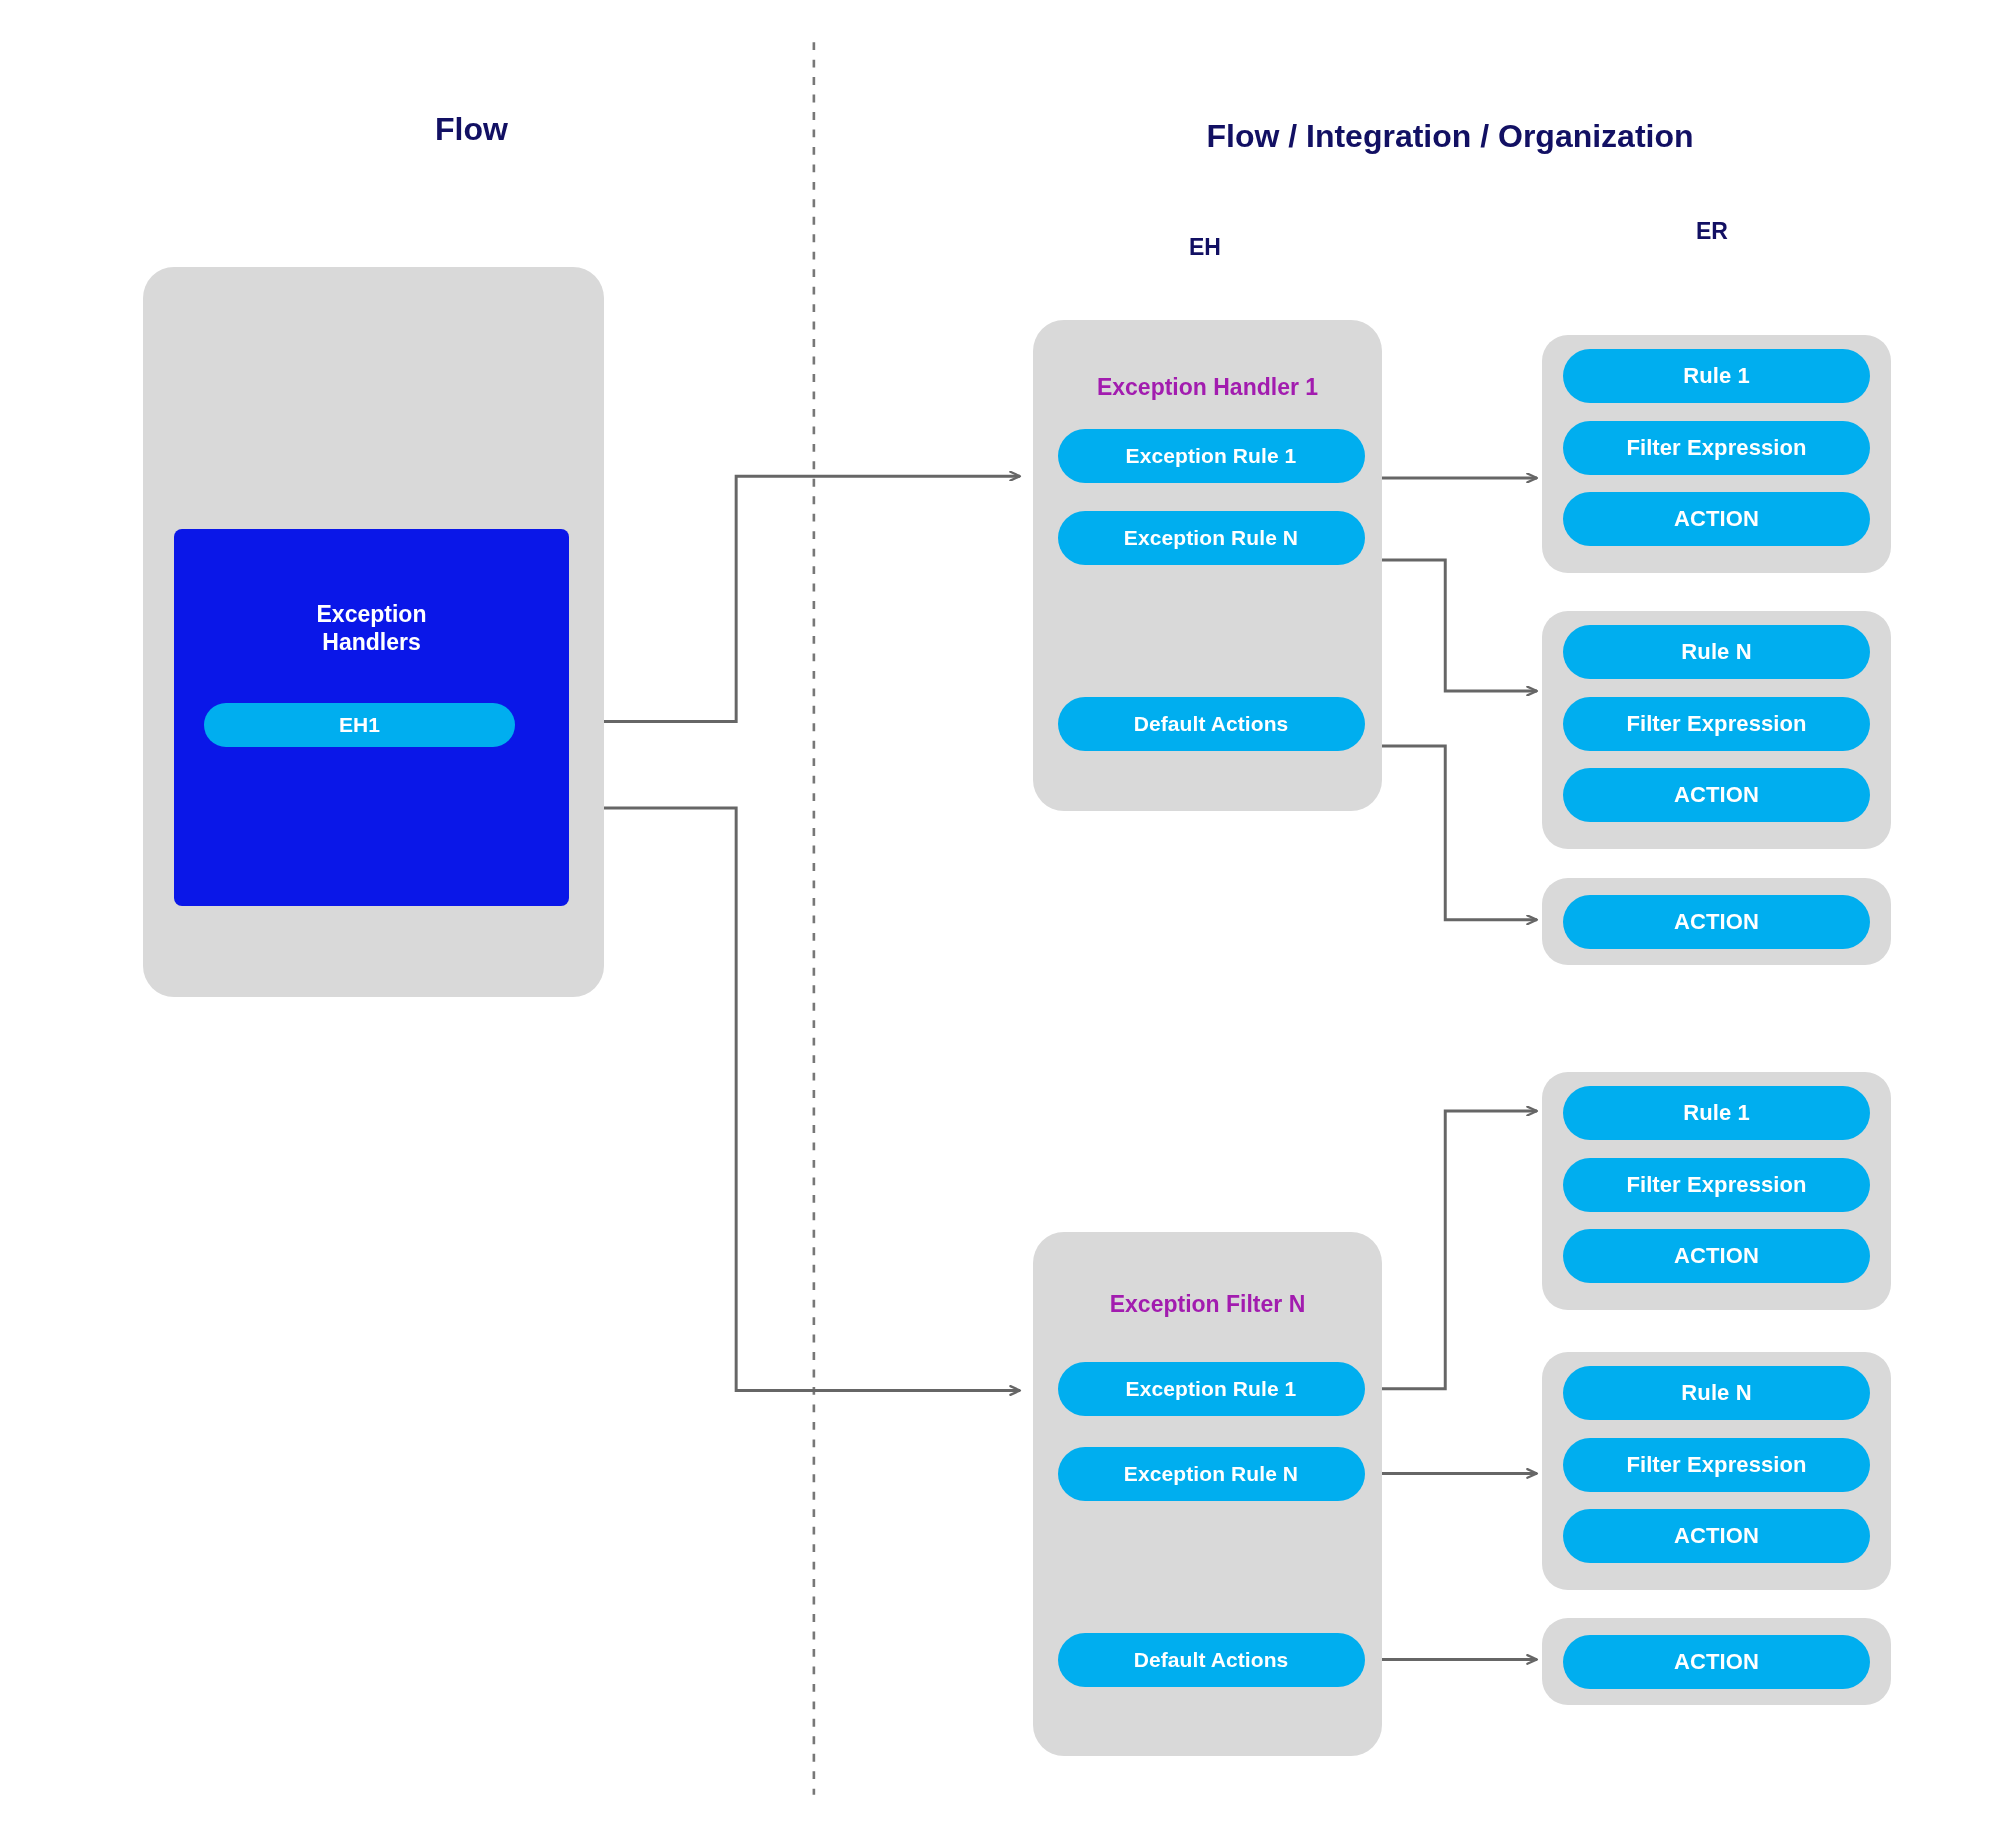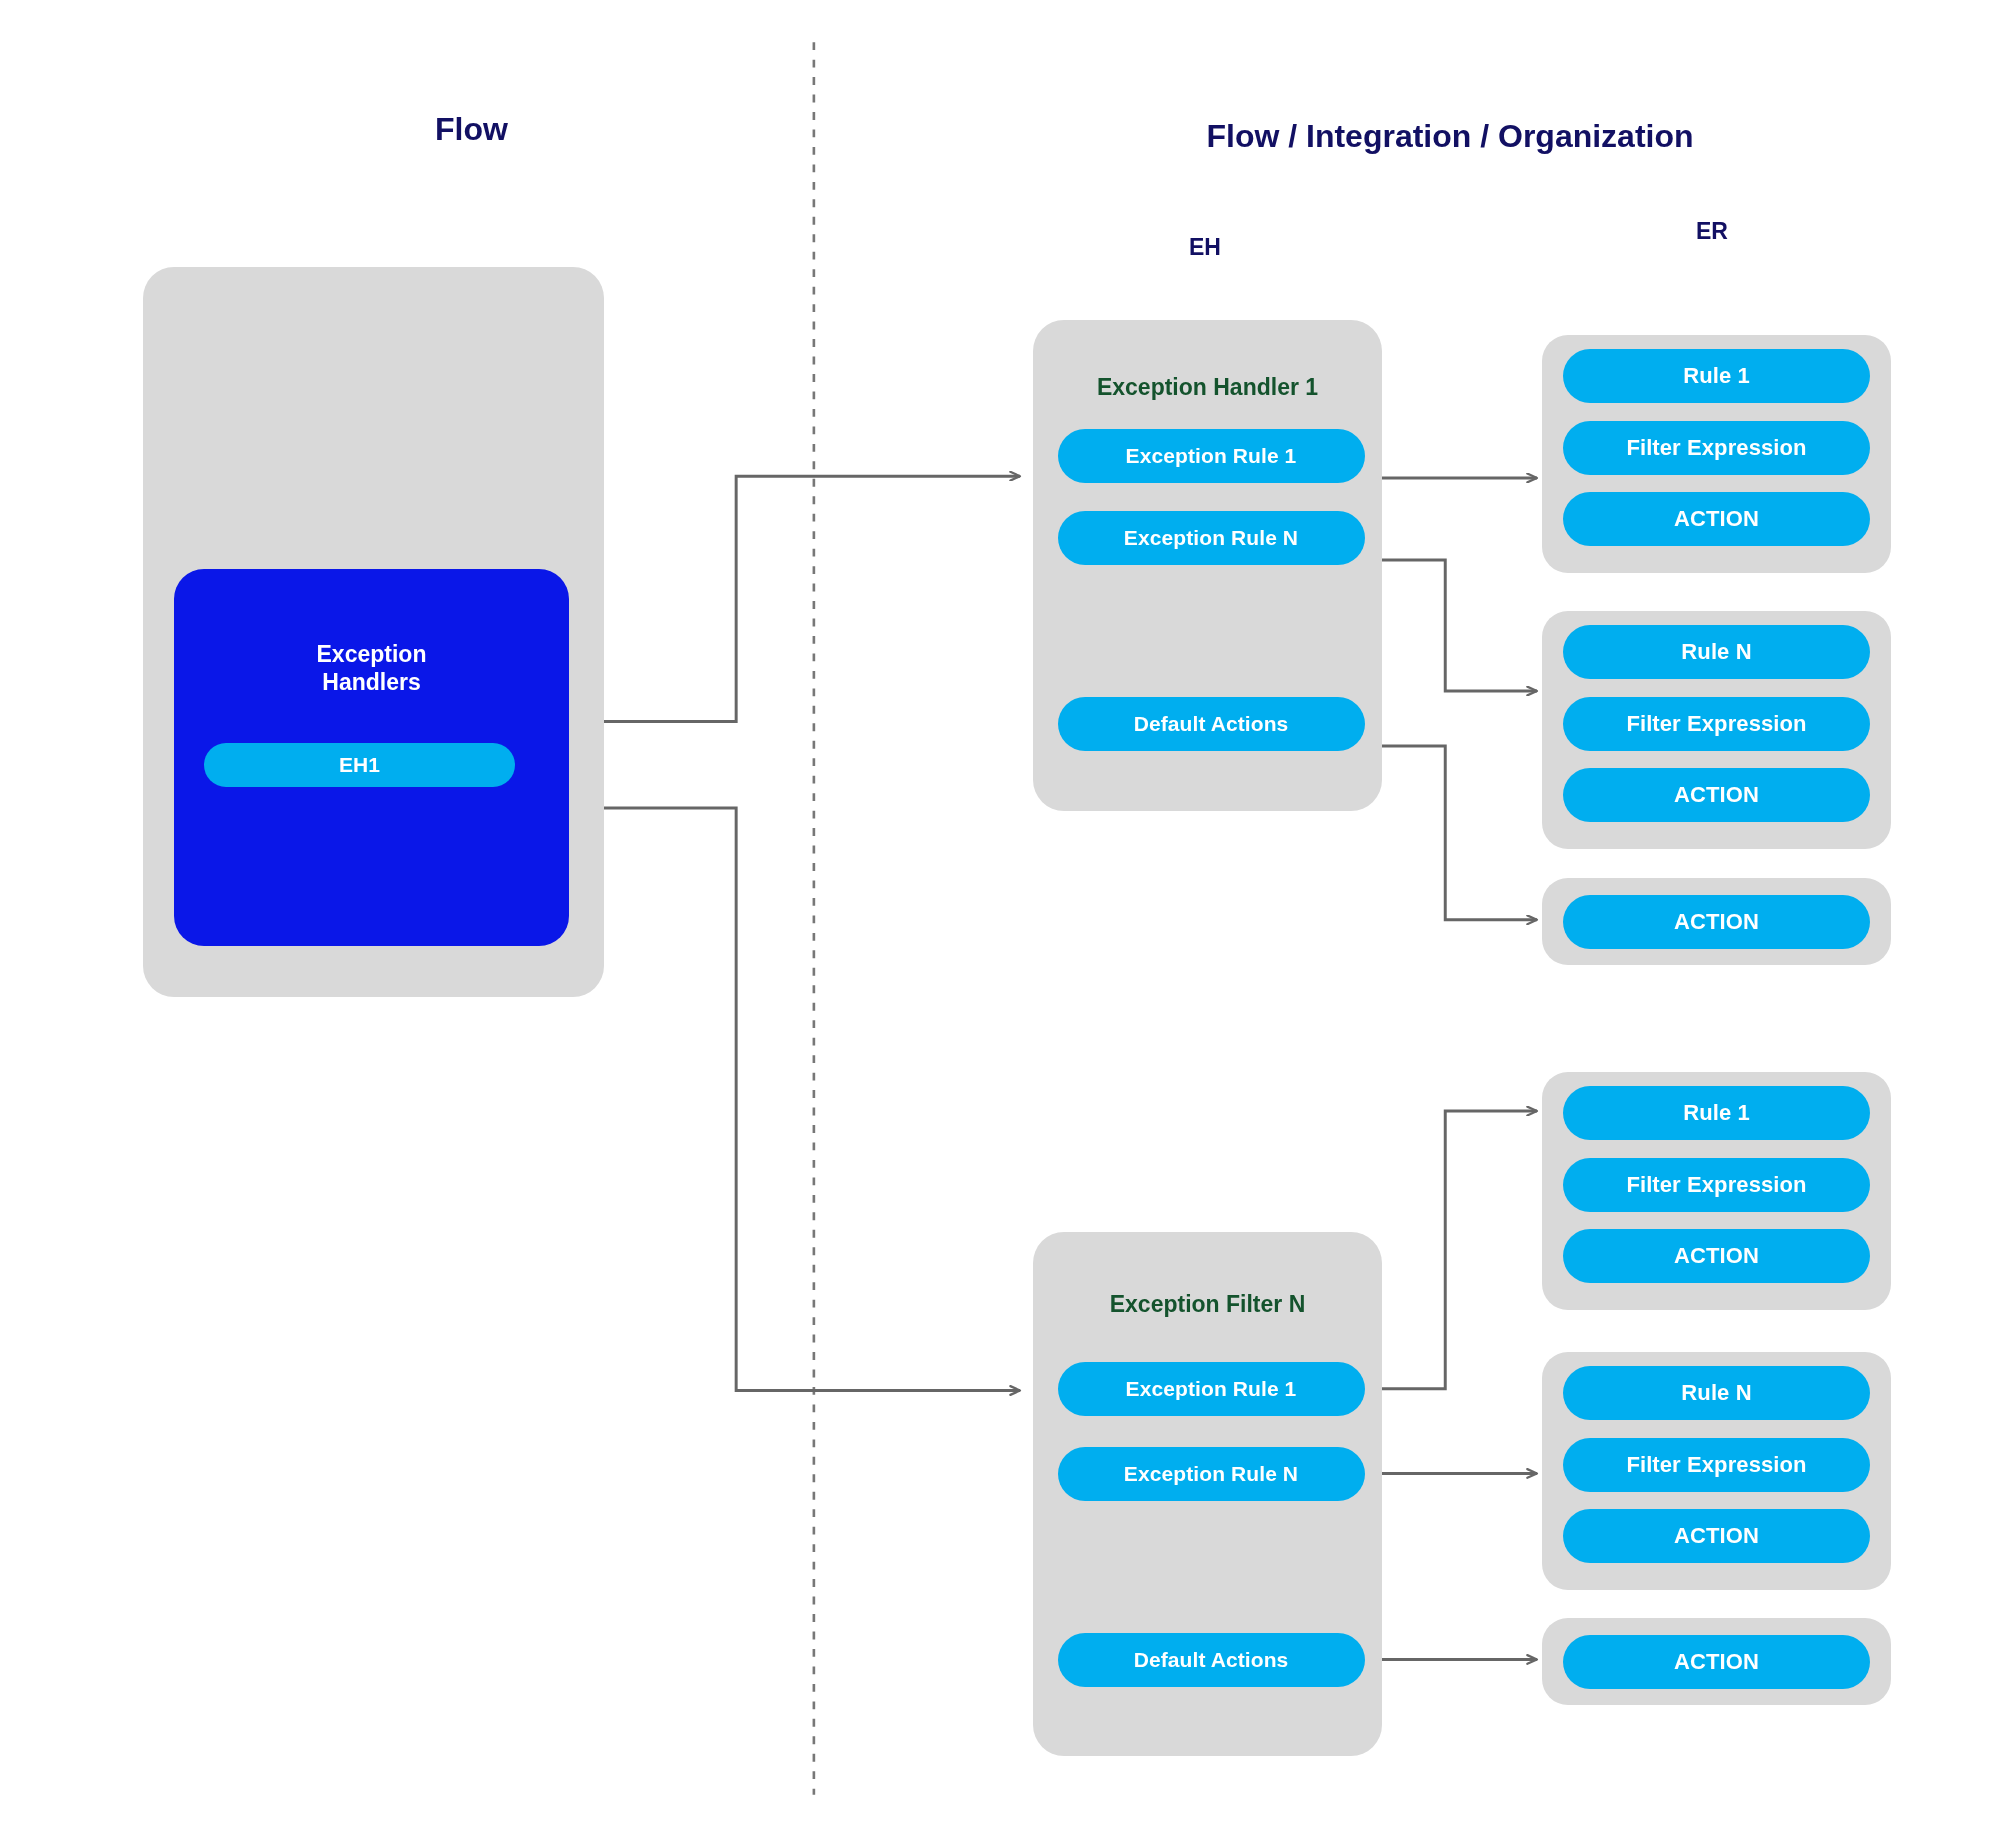--- a/index.html
+++ b/index.html
@@ -46,31 +46,30 @@
   .gray-box {
     background: #d9d9d9;
     border-radius: 31px;
     position: absolute;
   }
   .gray-box.tight { border-radius: 26px; }
 
   
   .blue-box {
     background: #0a17e8;
-    border-radius: 30px;
+    border-radius: 8px;
     position: absolute;
-    margin-top: 40px;
   }
 
   
   .box-title {
     position: absolute;
     left: 0; right: 0;
     text-align: center;
-    color: #14532d;
+    color: #a21caf;
     font-weight: 700;
     font-size: 23px;
     white-space: nowrap;
   }
   .box-title.on-blue { color: #ffffff; line-height: 1.22; }
 
   
   .pill {
     position: absolute;
     background: #00aeef;

